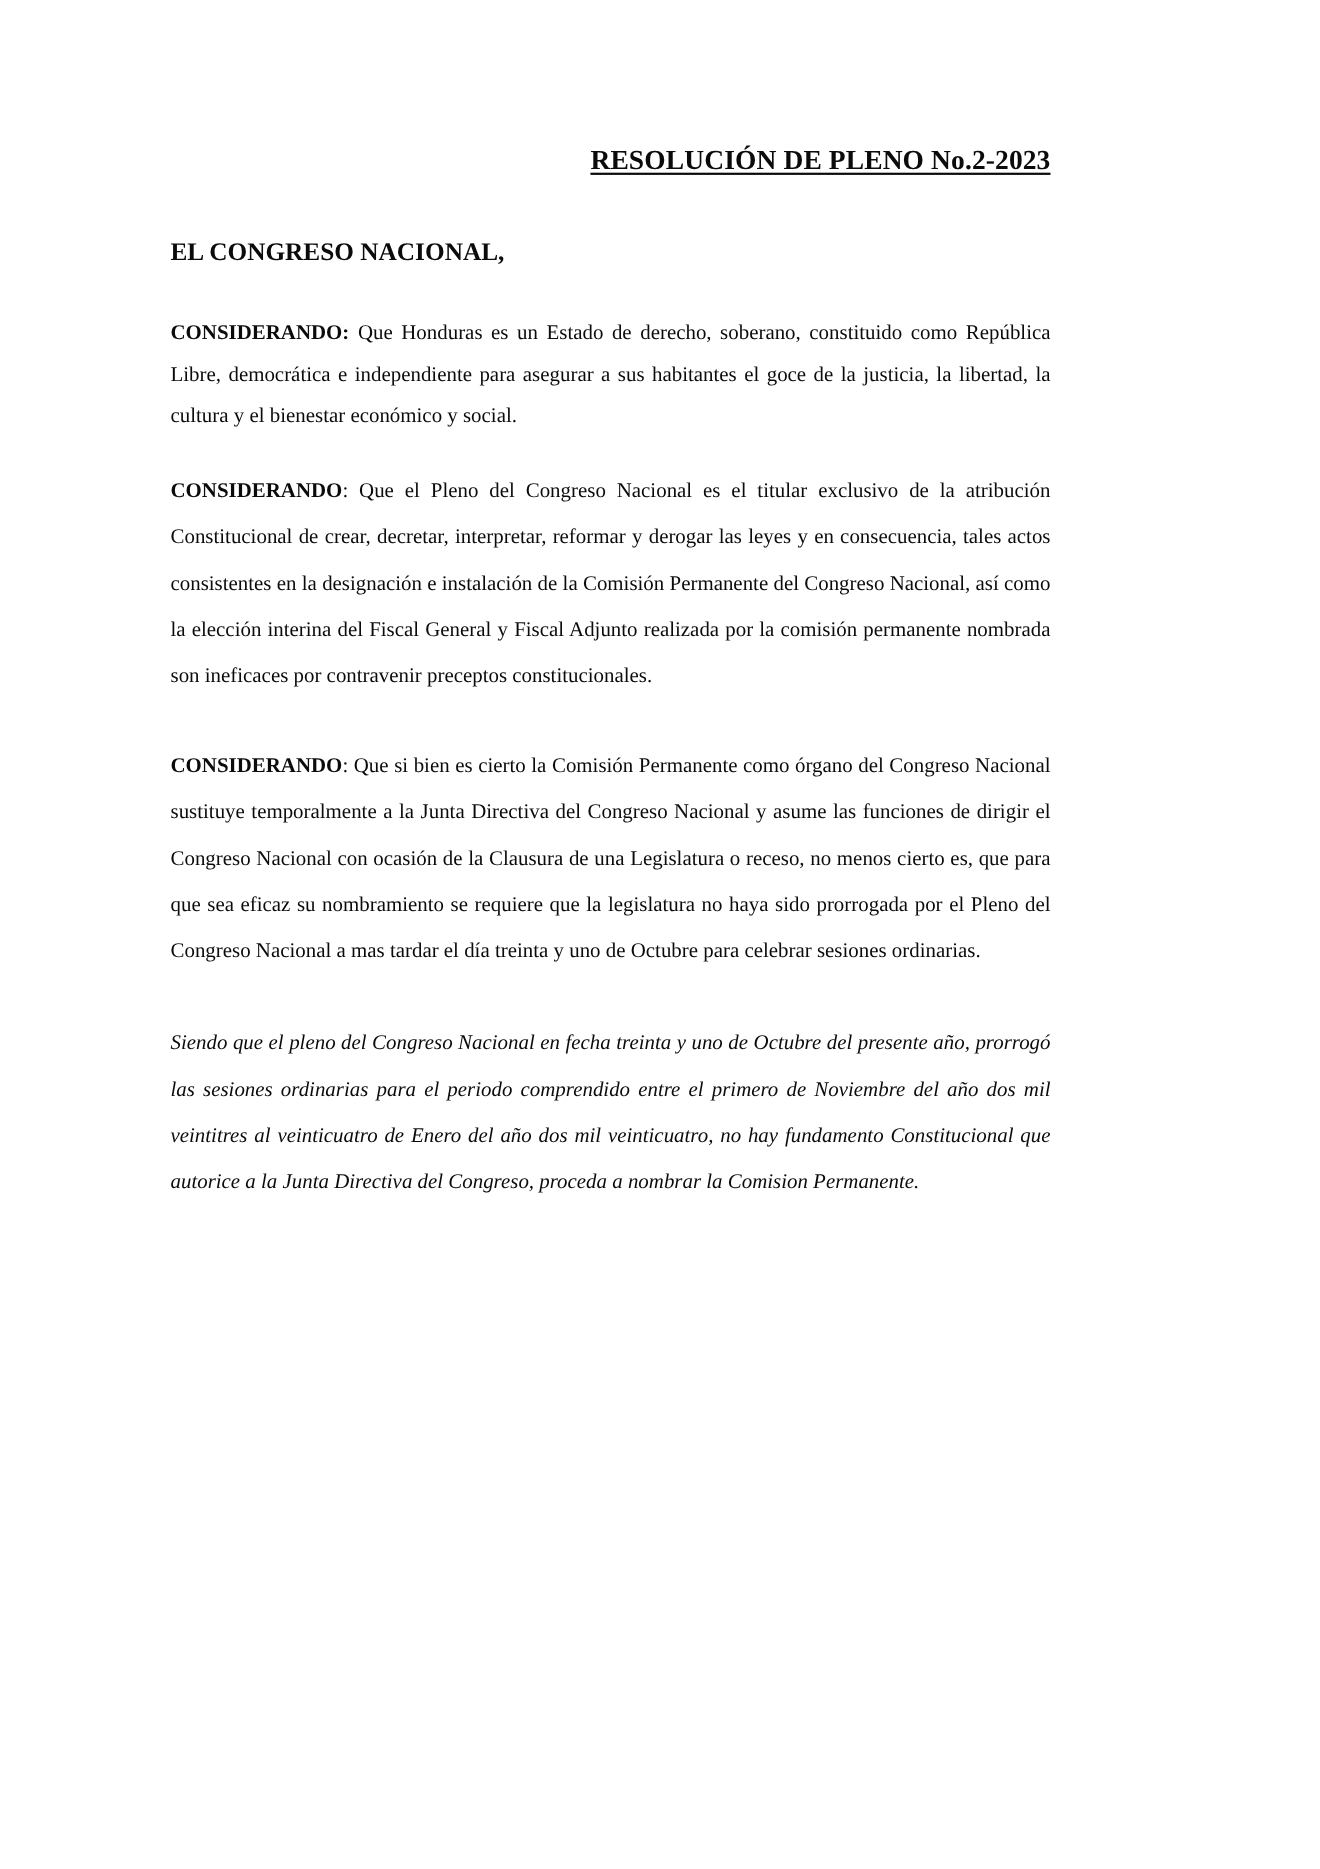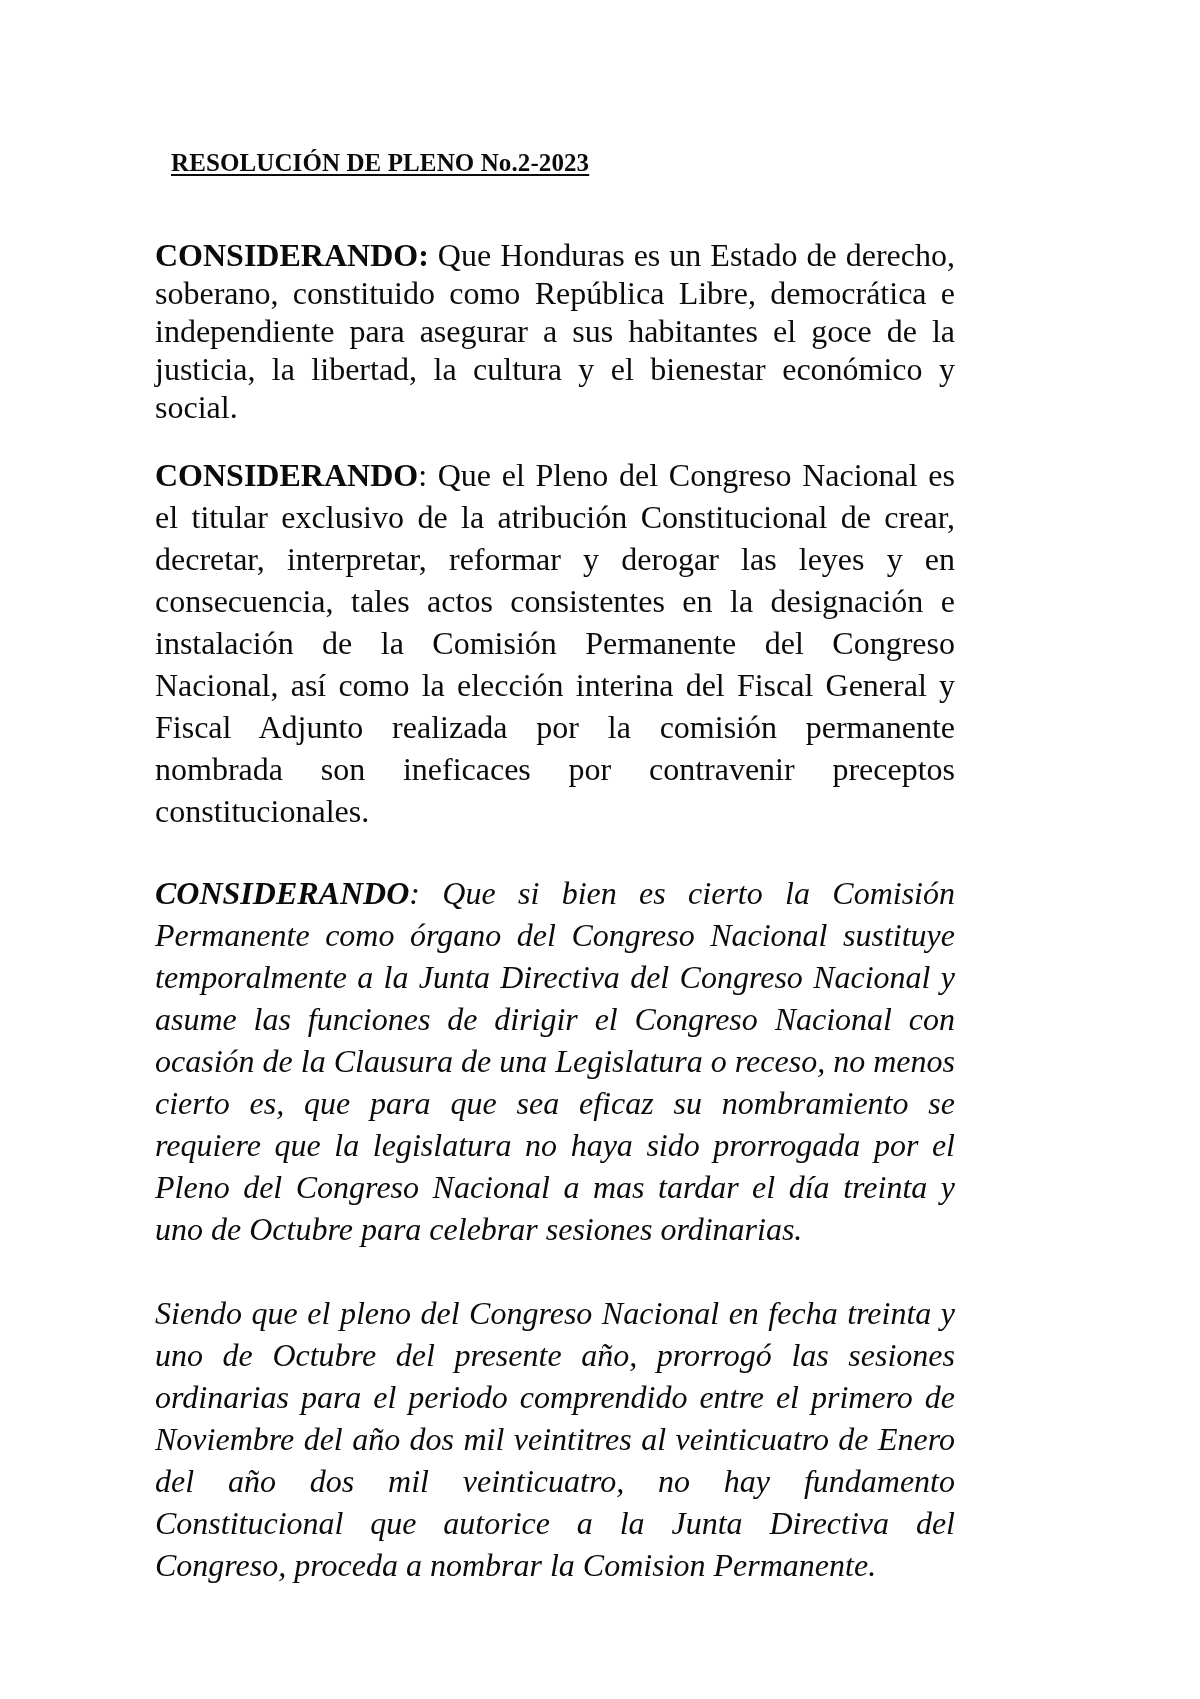--- a/index.html
+++ b/index.html
@@ -19,76 +19,76 @@
     background: #ffffff;
     overflow: hidden;
   }
   .content {
     position: absolute;
     left: 155px;
     top: 0;
     width: 800px;
   }
   .doc-title {
-    text-align: left;
+    text-align: right;
     font-weight: bold;
     font-size: 25px;
     letter-spacing: 0.1px;
-    margin: 16px;
+    margin: 0;
     padding-top: 133px;
     line-height: 1.15;
   }
   .doc-title .ul {
     text-decoration: underline;
     text-underline-offset: 3px;
     text-decoration-thickness: 2px;
   }
   .org-heading {
     font-weight: bold;
     font-size: 23px;
     margin: 0;
     padding-top: 53px;
     line-height: 1.2;
     text-align: left;
   }
   .para {
-    font-size: 32px;
+    font-size: 19px;
     line-height: 42px;
     text-align: justify;
     text-justify: inter-word;
     margin: 0;
     hyphens: none;
   }
   .para.p1 {
     padding-top: 42px;
     line-height: 38px;
   }
   .para.p2 {
     padding-top: 28px;
   }
   .para.p3 {
     padding-top: 40px;
-    font-style: italic;
   }
   .para.p4 {
     padding-top: 42px;
     font-style: italic;
   }
   .para b {
     font-weight: bold;
   }
 </style>
 </head>
 <body>
 
 <div class="page">
   <div class="content">
 
     <h1 class="doc-title"><span class="ul">RESOLUCIÓN DE PLENO No.2-2023</span></h1>
 
+    <p class="org-heading">EL CONGRESO NACIONAL,</p>
 
     <p class="para p1"><b>CONSIDERANDO:</b><span> Que Honduras es un Estado de derecho, soberano, constituido como República Libre, democrática e independiente para asegurar a sus habitantes el goce de la justicia, la libertad, la cultura y el bienestar económico y social.</span></p>
 
     <p class="para p2"><b>CONSIDERANDO</b><span>: Que el Pleno del Congreso Nacional es el titular exclusivo de la atribución Constitucional de crear, decretar, interpretar, reformar y derogar las leyes y en consecuencia, tales actos consistentes en la designación e instalación de la Comisión Permanente del Congreso Nacional, así como la elección interina del Fiscal General y Fiscal Adjunto realizada por la comisión permanente nombrada son ineficaces por contravenir preceptos constitucionales.</span></p>
 
     <p class="para p3"><b>CONSIDERANDO</b><span>: Que si bien es cierto la Comisión Permanente como órgano del Congreso Nacional sustituye temporalmente a la Junta Directiva del Congreso Nacional y asume las funciones de dirigir el Congreso Nacional con ocasión de la Clausura de una Legislatura o receso, no menos cierto es, que para que sea eficaz su nombramiento se requiere que la legislatura no haya sido prorrogada por el Pleno del Congreso Nacional a mas tardar el día treinta y uno de Octubre  para celebrar sesiones ordinarias.</span></p>
 
     <p class="para p4"><b></b><span>Siendo que el pleno del Congreso Nacional en fecha treinta y uno de Octubre del presente año, prorrogó las sesiones ordinarias para el periodo comprendido entre   el primero de Noviembre del año dos mil veintitres al veinticuatro de Enero del año dos mil veinticuatro, no hay fundamento Constitucional que autorice a la Junta Directiva del Congreso, proceda a nombrar la Comision Permanente.</span></p>
 
   </div>

